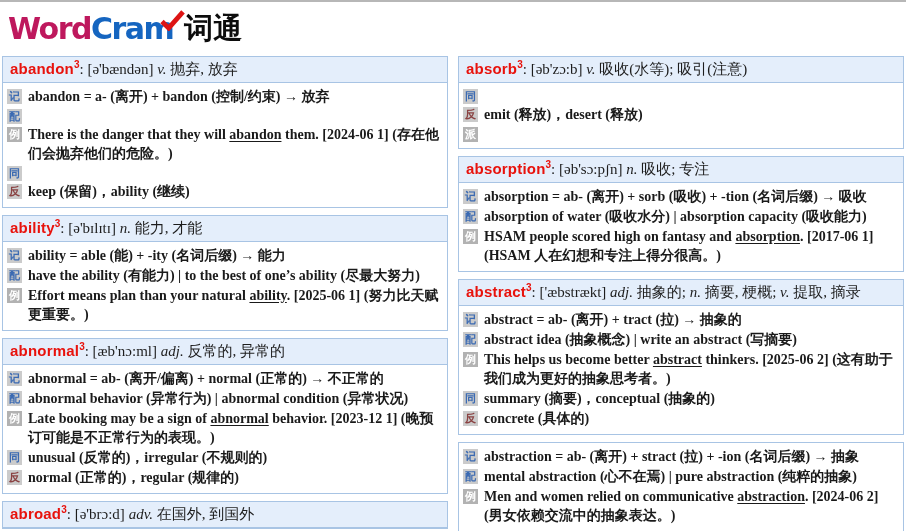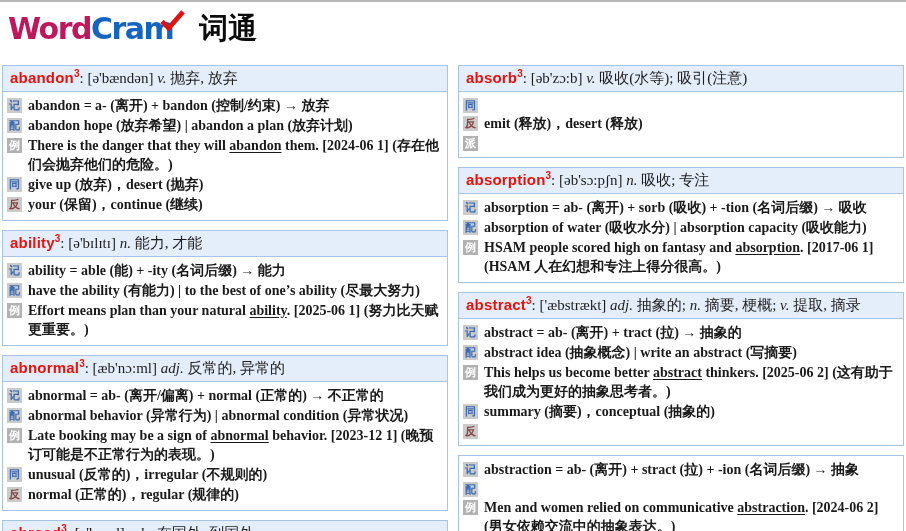--- a/index.html
+++ b/index.html
@@ -7,27 +7,27 @@
     font-family:"Liberation Serif", serif; }
   .top-rule { height:2px; background:#b7b7b7; }
   .masthead { display:flex; justify-content:space-between; align-items:flex-start;
     padding:11px 6px 0 8px; height:54px; }
   .title { font-family:"Liberation Serif", serif; font-weight:bold; font-size:23px;
     color:#000; letter-spacing:0; }
   .logo { display:flex; align-items:flex-start; font-family:"DejaVu Sans", sans-serif;
     font-weight:bold; font-size:30px; line-height:1.05; letter-spacing:-1.5px; }
   .lg-word { color:#be185d; }
   .lg-cram { color:var(--logo-blue); }
-  .lg-cn   { color:#0c0c0c; font-size:29px; margin-left:18px; letter-spacing:0; }
+  .lg-cn   { color:#0c0c0c; font-size:29px; margin-left:3px; letter-spacing:0; }
   .lg-check { width:25px; height:21px; margin:-3px -4px 0 -13px; flex:0 0 auto; }
 
   .cols { display:flex; gap:10px; padding:0 2px; align-items:flex-start; }
   .col  { flex:1; min-width:0; }
 
-  .entry { border:1px solid var(--entry-border); margin-bottom:7px; background:#fff;margin-top:9px; }
+  .entry { border:1px solid var(--entry-border); margin-bottom:7px; background:#fff; }
   .ehead { background:var(--header-bg); border-bottom:1px solid var(--entry-border);
     padding:2px 7px 3px; font-size:15px; line-height:19px; color:#1d1d1d; }
   .eword { color:var(--accent-red); font-family:"Liberation Sans", sans-serif;
     font-weight:bold; font-size:15px; letter-spacing:.2px; }
   .esup  { color:var(--accent-red); font-family:"Liberation Sans", sans-serif;
     font-weight:bold; font-size:10px; vertical-align:super; line-height:0; }
   .ephon { color:#1d1d1d; }
   .epos  { font-style:italic; color:#1d1d1d; }
   .edef  { color:#1d1d1d; }
 
@@ -59,33 +59,31 @@
   <section class="col" id="col-0">
       <article class="entry">
         <div class="ehead"><span class="eword">abandon</span><sup class="esup">3</sup><span class="ephon">: [ə'bændən] </span><i class="epos">v. </i><span class="edef">抛弃, 放弃</span></div>
         <div class="ebody">
           <div class="row">
             <span class="tag" style="background: rgb(203, 203, 203); color: rgb(59, 106, 178);">记</span>
             <div class="rtext"><span>abandon = a- (离开) + bandon (控制/约束) → 放弃</span></div>
           </div>
           <div class="row">
             <span class="tag" style="background: rgb(203, 203, 203); color: rgb(59, 106, 178);">配</span>
-            <div class="rtext"><span>abandon hope (放弃希望) | abandon a plan (放弃计划)</span></div>
           </div>
           <div class="row">
             <span class="tag" style="background: rgb(178, 178, 178); color: rgb(255, 255, 255);">例</span>
             <div class="rtext"><span>There is the danger that they will </span><span class="u">abandon</span><span> them. [2024-06 1] (存在他们会抛弃他们的危险。)</span></div>
           </div>
           <div class="row">
             <span class="tag" style="background: rgb(203, 203, 203); color: rgb(59, 106, 178);">同</span>
-            <div class="rtext"><span>give up (放弃)，desert (抛弃)</span></div>
-          </div>
-          <div class="row">
-            <span class="tag" style="background: rgb(203, 203, 203); color: rgb(138, 66, 66);">反</span>
-            <div class="rtext"><span>your (保留)，continue (继续)</span></div>
+          </div>
+          <div class="row">
+            <span class="tag" style="background: rgb(203, 203, 203); color: rgb(138, 66, 66);">反</span>
+            <div class="rtext"><span>keep (保留)，ability (继续)</span></div>
           </div>
         </div>
       </article>
       <article class="entry">
         <div class="ehead"><span class="eword">ability</span><sup class="esup">3</sup><span class="ephon">: [ə'bɪlɪtɪ] </span><i class="epos">n. </i><span class="edef">能力, 才能</span></div>
         <div class="ebody">
           <div class="row">
             <span class="tag" style="background: rgb(203, 203, 203); color: rgb(59, 106, 178);">记</span>
             <div class="rtext"><span>ability = able (能) + -ity (名词后缀) → 能力</span></div>
           </div>
@@ -175,31 +173,33 @@
           <div class="row">
             <span class="tag" style="background: rgb(178, 178, 178); color: rgb(255, 255, 255);">例</span>
             <div class="rtext"><span>This helps us become better </span><span class="u">abstract</span><span> thinkers. [2025-06 2] (这有助于我们成为更好的抽象思考者。)</span></div>
           </div>
           <div class="row">
             <span class="tag" style="background: rgb(203, 203, 203); color: rgb(59, 106, 178);">同</span>
             <div class="rtext"><span>summary (摘要)，conceptual (抽象的)</span></div>
           </div>
           <div class="row">
             <span class="tag" style="background: rgb(203, 203, 203); color: rgb(138, 66, 66);">反</span>
+            <div class="rtext"><span>concrete (具体的)</span></div>
           </div>
         </div>
       </article>
       <article class="entry">
         <div class="ebody">
           <div class="row">
             <span class="tag" style="background: rgb(203, 203, 203); color: rgb(59, 106, 178);">记</span>
             <div class="rtext"><span>abstraction = ab- (离开) + stract (拉) + -ion (名词后缀) → 抽象</span></div>
           </div>
           <div class="row">
             <span class="tag" style="background: rgb(203, 203, 203); color: rgb(59, 106, 178);">配</span>
+            <div class="rtext"><span>mental abstraction (心不在焉) | pure abstraction (纯粹的抽象)</span></div>
           </div>
           <div class="row">
             <span class="tag" style="background: rgb(178, 178, 178); color: rgb(255, 255, 255);">例</span>
             <div class="rtext"><span>Men and women relied on communicative </span><span class="u">abstraction</span><span>. [2024-06 2] (男女依赖交流中的抽象表达。)</span></div>
           </div>
         </div>
       </article>
     </section>
 </main>
 

